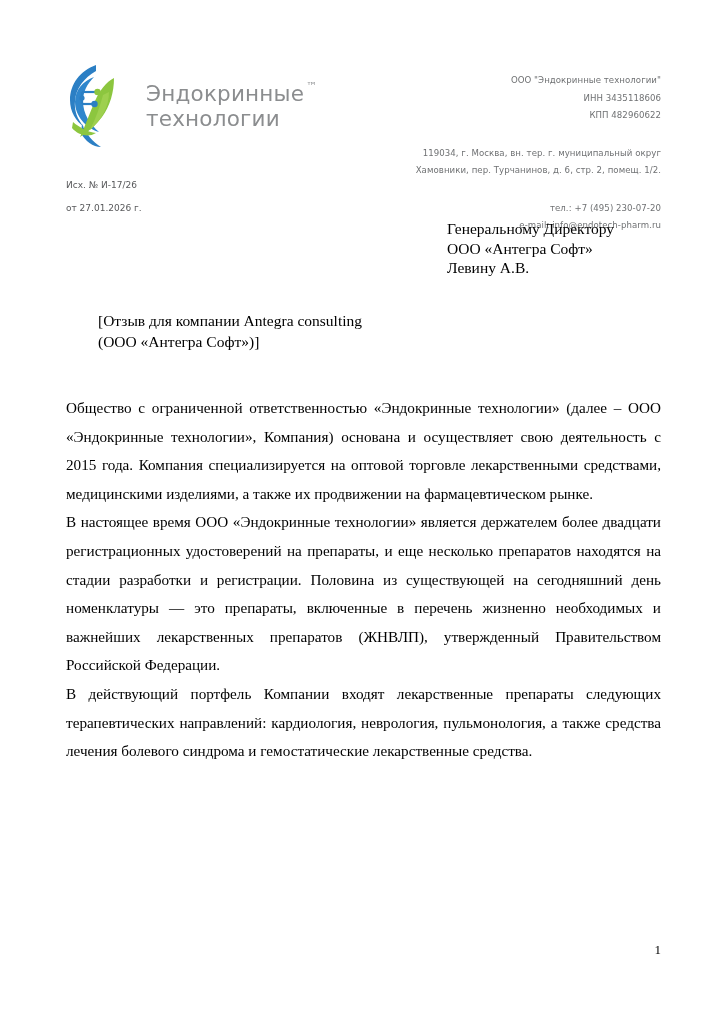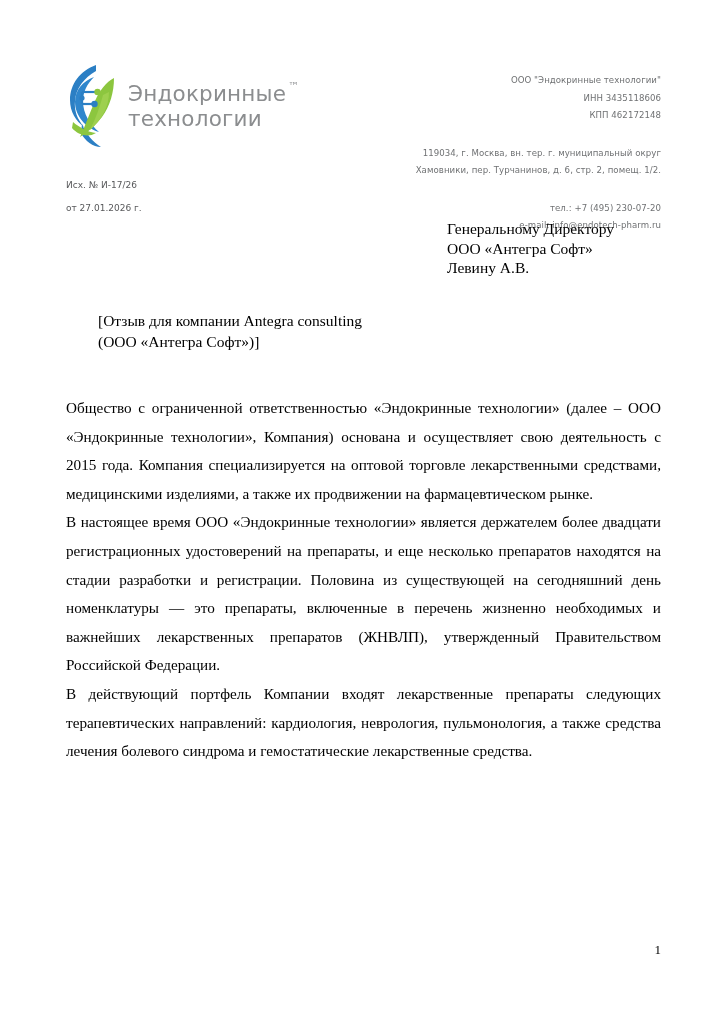--- a/index.html
+++ b/index.html
@@ -42,21 +42,21 @@
   }
 
   .logo-mark {
     width: 56px;
     height: 88px;
     flex: 0 0 56px;
     display: block;
   }
 
   .logo-word {
-    margin-left: 6px;
+    margin-left: 24px;
     position: relative;
     line-height: 1.0;
   }
 
   .logo-word-line {
     font-family: "DejaVu Sans", sans-serif;
     font-size: 21.5px;
     letter-spacing: 0.2px;
     color: #8b8d8f;
     font-weight: 400;
@@ -188,21 +188,21 @@
       <div class="logo-word">
         <span class="logo-word-line l1">Эндокринные</span>
         <span class="logo-word-line l2">технологии</span>
         <span class="logo-tm">™</span>
       </div>
     </div>
 
     <div class="company-info">
       <span class="ci-line">ООО "Эндокринные технологии"</span>
       <span class="ci-line">ИНН 3435118606</span>
-      <span class="ci-line">КПП 462172148</span>
+      <span class="ci-line">КПП 482960622</span>
       <span class="ci-line ci-gap">119034, г. Москва, вн. тер. г. муниципальный округ</span>
       <span class="ci-line">Хамовники, пер. Турчанинов, д. 6, стр. 2, помещ. 1/2.</span>
       <span class="ci-line ci-gap">тел.: +7 (495) 230-07-20</span>
       <span class="ci-line">e-mail: info@endotech-pharm.ru</span>
     </div>
   </div>
 
   <div class="reference">
     <span>Исх. № И-17/26</span>
     <span>от 27.01.2026 г.</span>

